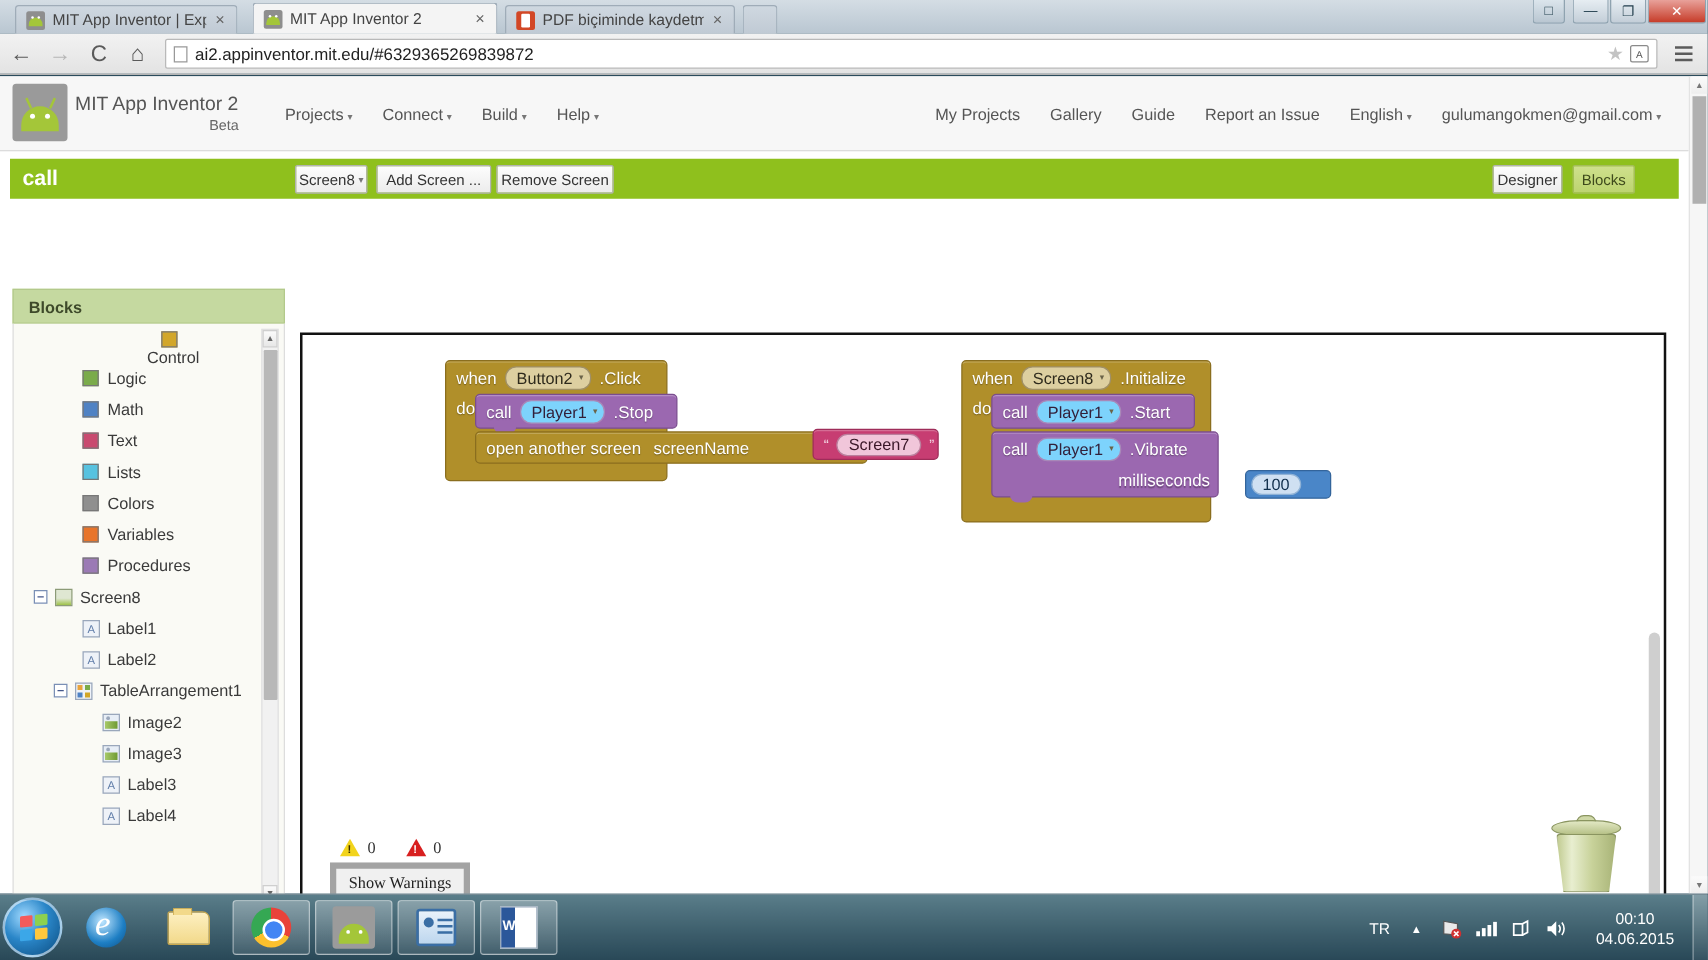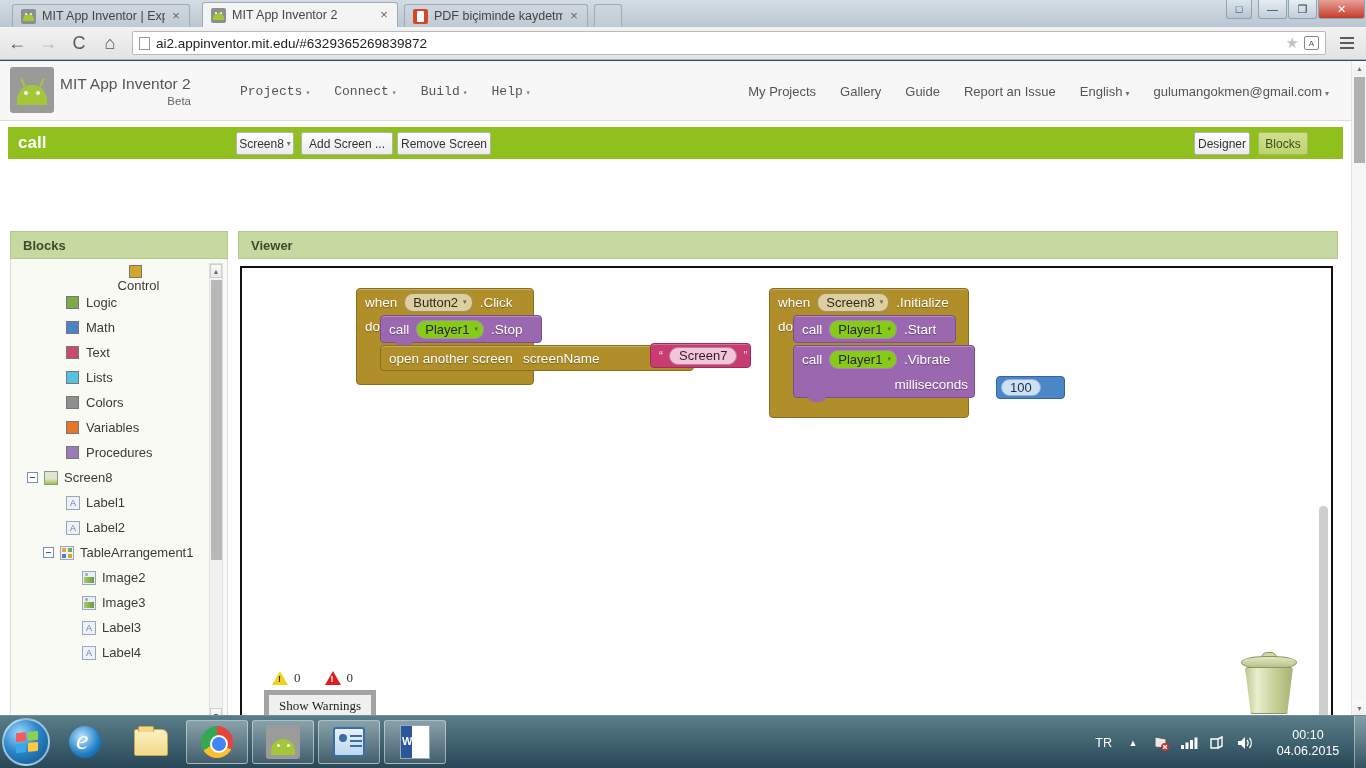--- a/index.html
+++ b/index.html
@@ -124,21 +124,21 @@
     background: #a4c639; border-top-left-radius: 15px; border-top-right-radius: 15px;
   }
   .ai-logo .eye { position: absolute; top: 24px; width: 4px; height: 4px; background: #fff; border-radius: 50%; }
   .ai-logo .eye.l { left: 14px; } .ai-logo .eye.r { left: 26px; }
   .ai-logo .ant { position:absolute; width: 2px; height: 9px; background:#a4c639; top: 11px; }
   .ai-logo .ant.l { left: 12px; transform: rotate(-25deg); }
   .ai-logo .ant.r { left: 31px; transform: rotate(25deg); }
   .ai-title { position: absolute; left: 60px; top: 14px; font-size: 15.5px; color: #555; }
   .ai-beta { position: absolute; left: 60px; top: 34px; width: 131px; text-align: right; font-size: 11.5px; color: #666; }
   .ai-menu { position: absolute; top: 0; height: 60px; display: flex; align-items: center; }
-  .ai-menu.left { left: 240px; font-family: Liberation Mono, monospace; }
+  .ai-menu.left { left: 228px; }
   .ai-menu.right { right: 22px; }
   .ai-menu-item { font-size: 13px; color: #555; margin-right: 24px; white-space: nowrap; }
   .ai-menu.right .ai-menu-item { margin-right: 0; margin-left: 24px; }
   .caret { font-size: 8px; color: #777; margin-left: 3px; }
 
   
   .ai-greenbar { position: absolute; left: 8px; top: 66px; width: 1335px; height: 32px; background: #8fc01d; }
   .project-name { position: absolute; left: 10px; top: 6px; color: #fff; font-size: 17px; font-weight: bold; }
   .gbar-btn {
     position: absolute; top: 5px; height: 23px;
@@ -222,21 +222,21 @@
   .method { margin-left: 7px; text-shadow: 0 1px 1px rgba(0,0,0,.35); }
   .do-row { display: flex; align-items: flex-start; padding: 0 0 7px 8px; }
   .do-lbl { width: 26px; padding-top: 4px; text-shadow: 0 1px 1px rgba(0,0,0,.35); }
   .stack { display: flex; flex-direction: column; }
 
   .purple {
     background: #9b68b0; border: 1px solid #7a4d8e; border-radius: 4px;
     box-shadow: inset 0 1px 0 rgba(255,255,255,.25);
     position: relative;
   }
-  .purple .dropdown { background: #84cc16; color: #32203a; border-color: #a888b8; }
+  .purple .dropdown { background: #7dd3fc; color: #32203a; border-color: #a888b8; }
   .blockrow { display: flex; align-items: center; height: 26px; padding: 0 8px; }
   .notch-b { position: absolute; left: 14px; bottom: -5px; width: 18px; height: 6px;
              background: inherit; border-radius: 0 0 6px 6px; }
 
   .gold-stmt { background: #b08f2a; border: 1px solid #8a6e1e; border-radius: 4px;
                box-shadow: inset 0 1px 0 rgba(255,255,255,.28); position: relative; }
   .pinkblk {
     background: #c73d72; border: 1px solid #9e2c59; border-radius: 4px;
     box-shadow: inset 0 1px 0 rgba(255,255,255,.25);
     display: flex; align-items: center; height: 25px; padding: 0 8px;
@@ -450,21 +450,20 @@
         <span>Screen8</span>
         <span class="caret">▾</span>
       </div>
       <div class="gbar-btn" style="left:293px; width:92px;">Add Screen ...</div>
       <div class="gbar-btn" style="left:389px; width:94px;">Remove Screen</div>
       <div class="gbar-btn" style="right:93px; width:56px;">Designer</div>
       <div class="gbar-btn sel" style="right:35px; width:50px;">Blocks</div>
     </div>
 
     <div class="panel-head" id="blocks-head">Blocks</div>
-    <div class="panel-head" id="viewer-head">Viewer</div>
 
     <div class="blocks-panel">
       <div class="tree">
 
 
         <div class="tree-row" style="padding-left:55px;flex-direction:column;">
           <span class="tree-swatch" style="background:#d2a629"></span>
           <span class="tree-label">Control</span>
         </div>
         <div class="tree-row" style="padding-left:55px;">

